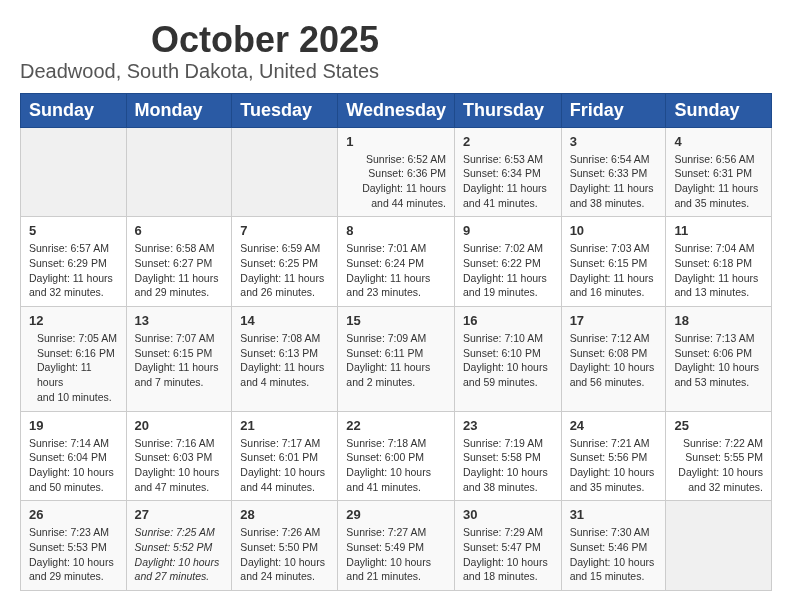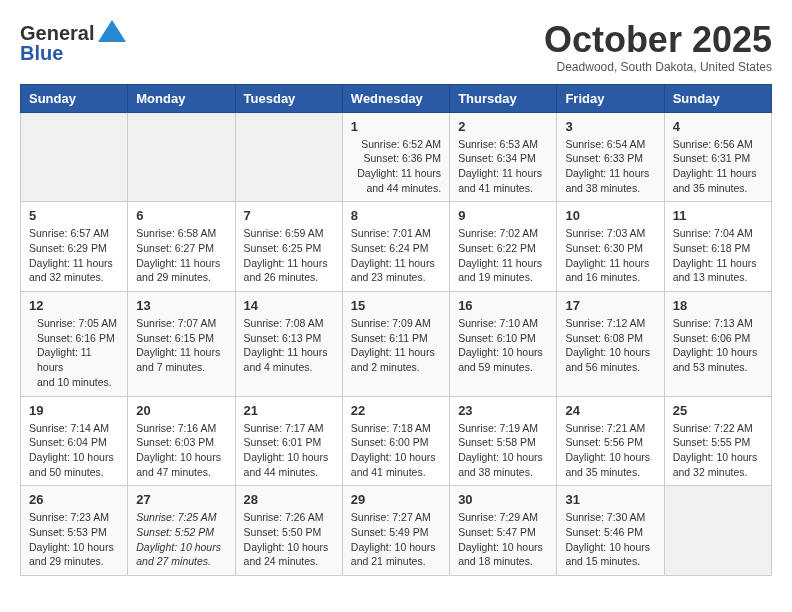--- a/index.html
+++ b/index.html
@@ -24,34 +24,34 @@
     .title-area {
       text-align: right;
     }
     .month-title {
       font-size: 36px;
       font-weight: bold;
       color: #333;
       line-height: 1.1;
     }
     .location-title {
-      font-size: 12px;
+      font-size: 20px;
       color: #555;
     }
     .calendar {
       width: 100%;
       border-collapse: collapse;
       border: 1px solid #ccc;
     }
     .calendar th {
       background-color: #2a5aa4;
       color: #fff;
       text-align: left;
       padding: 6px 8px;
-      font-size: 13px;
+      font-size: 18px;
       border: 1px solid #1e4a8c;
     }
     .calendar td {
       vertical-align: top;
       padding: 6px 8px;
       border: 1px solid #ccc;
       width: calc(100% / 7);
       min-height: 80px;
       font-size: 11px;
       color: #333;
@@ -79,35 +79,20 @@
     }
     .logo-wrapper {
       display: flex;
       align-items: center;
     }
   </style>
 </head>
 <body>
 
 <div class="header-area">
-  <div class="logo">
-    <div class="logo-wrapper">
-      <div style="font-size:20px;font-weight:bold;color:#333;">
-        <span>General</span>
-      </div>
-      <div style="margin-left:4px;">
-        <svg width="28" height="22" viewBox="0 0 28 22">
-          <polygon points="14,0 28,22 0,22" fill="#2a88d0"></polygon>
-        </svg>
-      </div>
-    </div>
-    <div style="font-size:20px;font-weight:bold;color:#2a5aa4;margin-top:-4px;">
-      <span>Blue</span>
-    </div>
-  </div>
   <div class="title-area">
     <div class="month-title">October 2025</div>
     <div class="location-title">Deadwood, South Dakota, United States</div>
   </div>
 </div>
 
 <table class="calendar">
   <thead>
     <tr>
     <th>Sunday</th>
@@ -185,21 +170,21 @@
         <td>
           <span class="day-number">9</span>
           <div class="day-info" style="white-space: pre-line;">Sunrise: 7:02 AM
 Sunset: 6:22 PM
 Daylight: 11 hours
 and 19 minutes.</div>
         </td>
         <td>
           <span class="day-number">10</span>
           <div class="day-info" style="white-space: pre-line;">Sunrise: 7:03 AM
-Sunset: 6:30 PM
+Sunset: 6:15 PM
 Daylight: 11 hours
 and 16 minutes.</div>
         </td>
         <td>
           <span class="day-number">11</span>
           <div class="day-info" style="white-space: pre-line;">Sunrise: 7:04 AM
 Sunset: 6:18 PM
 Daylight: 11 hours
 and 13 minutes.</div>
         </td>
@@ -293,21 +278,21 @@
         </td>
         <td>
           <span class="day-number">24</span>
           <div class="day-info" style="white-space: pre-line;">Sunrise: 7:21 AM
 Sunset: 5:56 PM
 Daylight: 10 hours
 and 35 minutes.</div>
         </td>
         <td>
           <span class="day-number">25</span>
-          <div class="day-info" style="white-space: pre-line;">Sunrise: 7:22 AM
+          <div class="day-info" style="white-space: pre-line; text-align: right;">Sunrise: 7:22 AM
 Sunset: 5:55 PM
 Daylight: 10 hours
 and 32 minutes.</div>
         </td>
       </tr>
       <tr>
         <td>
           <span class="day-number">26</span>
           <div class="day-info" style="white-space: pre-line;">Sunrise: 7:23 AM
 Sunset: 5:53 PM

